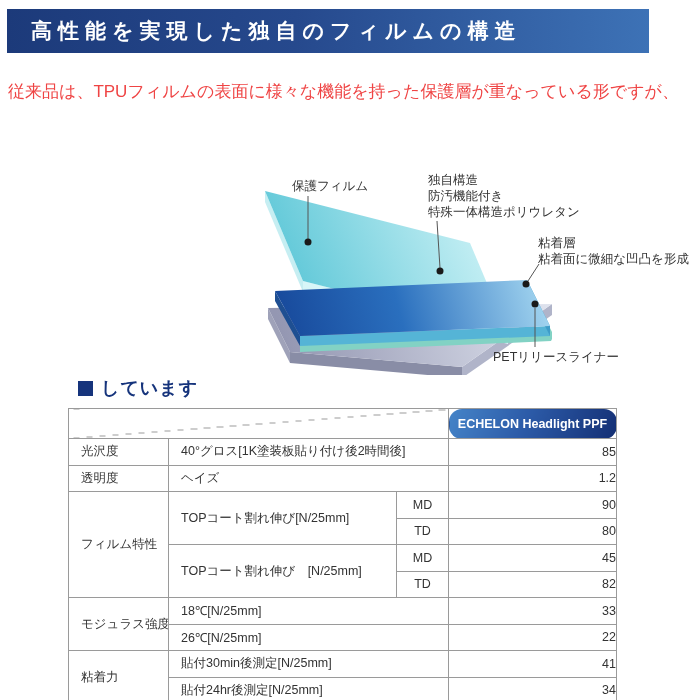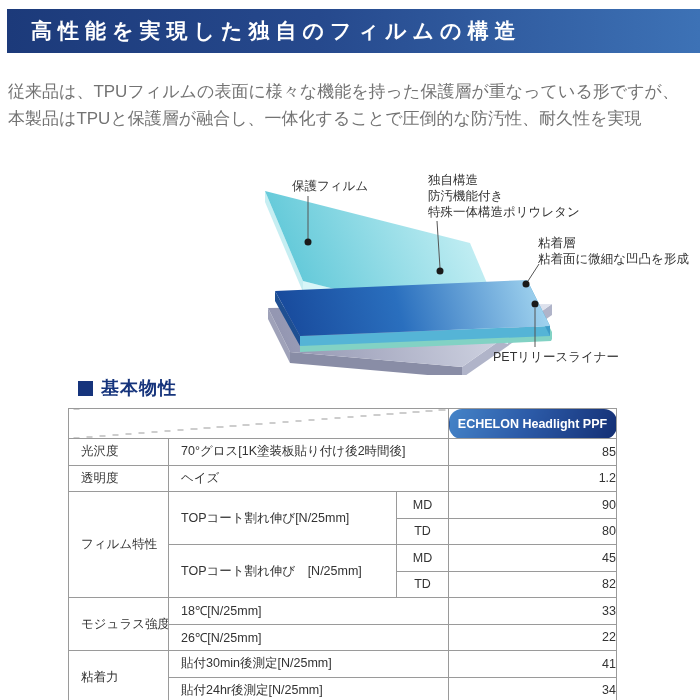--- a/index.html
+++ b/index.html
@@ -2,32 +2,32 @@
 <html><head>
 <meta charset="utf-8">
 <style>
   html,body{margin:0;padding:0;}
   body{
     width:700px;height:700px;position:relative;background:#ffffff;
     font-family:"Liberation Sans",sans-serif;color:#222;overflow:hidden;
   }
   
   .banner{
-    position:absolute;left:7px;top:9px;width:693px;height:44px;
+    position:absolute;left:7px;top:9px;width:642px;height:44px;
     background:linear-gradient(90deg,#1c3a7a 0%,#26498d 45%,#3d72b6 100%);
     display:flex;align-items:center;
   }
   .banner-title{
     color:#ffffff;font-family:"Liberation Serif",serif;font-weight:600;
     font-size:21px;letter-spacing:6px;padding-left:24px;white-space:nowrap;
   }
   
   .intro{
     position:absolute;left:8px;top:78px;width:690px;
-    font-size:17px;line-height:27px;color:#737373;
+    font-size:17px;line-height:27px;color:#ef4444;
   }
   
   .diagram{position:absolute;left:180px;top:163px;width:520px;height:212px;}
   .diagram svg{display:block;}
   .dlabel{font-size:12.5px;fill:#333;font-family:"Liberation Sans",sans-serif;}
   
   .section-title{position:absolute;left:78px;top:376px;display:flex;align-items:center;}
   .sq{width:15px;height:15px;background:#16347c;margin-right:8px;flex:none;}
   .section-text{font-size:18px;font-weight:bold;color:#16347c;letter-spacing:1px;white-space:nowrap;}
   
@@ -56,21 +56,20 @@
 </style>
 </head>
 <body>
 
 <div class="banner">
   <div class="banner-title">高性能を実現した独自のフィルムの構造</div>
 </div>
 
 <div class="intro">
   <div>従来品は、TPUフィルムの表面に様々な機能を持った保護層が重なっている形ですが、</div>
-  <div>本製品はTPUと保護層が融合し、一体化することで圧倒的な防汚性、耐久性を実現</div>
 </div>
 
 <div class="diagram">
   <svg width="520" height="212" viewBox="0 0 520 212">
     <defs>
       <linearGradient id="grayGrad" gradientUnits="userSpaceOnUse" x1="110" y1="200" x2="372" y2="130">
         <stop offset="0" stop-color="#9497b2"></stop>
           <stop offset="1" stop-color="#e0e4ef"></stop>
       </linearGradient>
       <linearGradient id="cyanGrad" gradientUnits="userSpaceOnUse" x1="100" y1="130" x2="300" y2="40">
@@ -131,38 +130,38 @@
     <g>
       <circle cx="355" cy="141" r="3.5" fill="#1a1a1a"></circle>
       <line x1="355" y1="145" x2="355" y2="184" stroke="#555" stroke-width="1"></line>
       <text class="dlabel" x="313" y="198">PETリリースライナー</text>
     </g>
   </svg>
 </div>
 
 <div class="section-title">
   <span class="sq"></span>
-  <span class="section-text">基本物性</span>
+  <span class="section-text">しています</span>
 </div>
 
 <table class="spec-table">
   <colgroup>
     <col style="width:100px">
       <col style="width:228px">
       <col style="width:52px">
       <col style="width:168px">
   </colgroup>
   <tbody>
     <tr class="hrow">
       <td class="diag-cell" colspan="3"></td>
       <td class="prod-head">ECHELON Headlight PPF</td>
     </tr>
     <tr>
       <td>光沢度</td>
-      <td colspan="2">70°グロス[1K塗装板貼り付け後2時間後]</td>
+      <td colspan="2">40°グロス[1K塗装板貼り付け後2時間後]</td>
       <td class="val">85</td>
     </tr>
     <tr>
       <td>透明度</td>
       <td colspan="2">ヘイズ</td>
       <td class="val">1.2</td>
     </tr>
     <tr>
       <td rowspan="4">フィルム特性</td>
       <td rowspan="2">TOPコート割れ伸び[N/25mm]</td>

